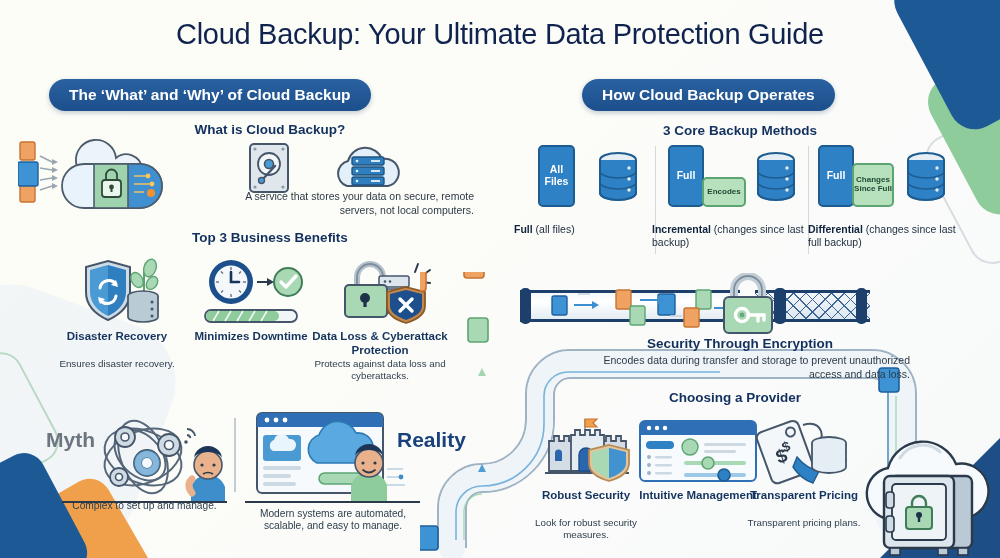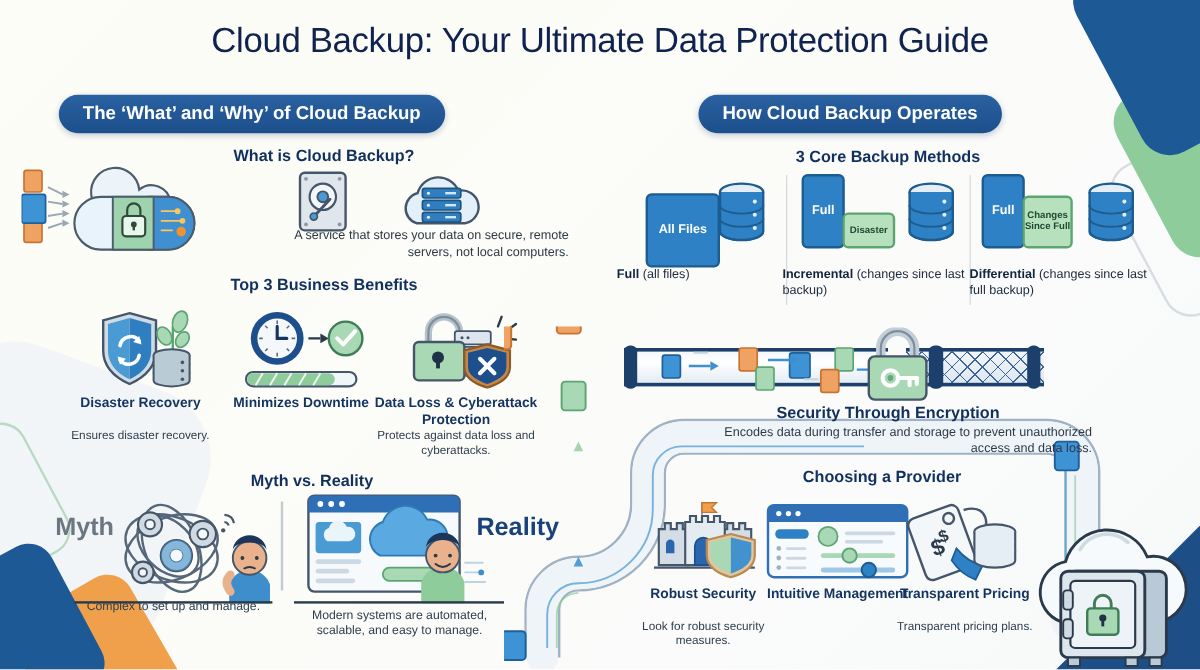--- a/index.html
+++ b/index.html
@@ -409,21 +409,20 @@
           <path d="M80 14 l3 -8"></path>
             <path d="M88 17 l7 -5"></path>
             <path d="M86 24 l9 1"></path>
         </g>
       </svg>
     </div>
     <div class="item-title" style="top:72px; left:0; width:150px;">Data Loss &amp; Cyberattack Protection</div>
     <div class="item-sub" style="top:100px; left:0; width:150px;">Protects against data loss and cyberattacks.</div>
   </div>
 
-  <div class="sec-title" style="top:393px; left:160px; width:200px;">Myth vs. Reality</div>
 
   <div class="myth-label">Myth</div>
   <div class="reality-label">Reality</div>
 
   <div class="icon-wrap" style="left:95px; top:415px;">
     <svg width="130" height="88" viewBox="0 0 130 88">
       <g fill="none" stroke="#56677a" stroke-width="2">
         <ellipse cx="48" cy="42" rx="40" ry="26" transform="rotate(22 48 42)"></ellipse>
         <ellipse cx="48" cy="42" rx="40" ry="26" transform="rotate(-22 48 42)"></ellipse>
         <ellipse cx="48" cy="42" rx="38" ry="22" transform="rotate(68 48 42)"></ellipse>
@@ -503,21 +502,21 @@
 
   <div class="item-sub" style="top:500px; left:62px; width:165px; font-size:10.2px;">Complex to set up and manage.</div>
   <div class="item-sub" style="top:508px; left:243px; width:180px; font-size:10.2px;">Modern systems are automated, scalable, and easy to manage.</div>
 
   <div class="sec-title" style="top:123px; left:595px; width:290px;">3 Core Backup Methods</div>
 
   <div class="vdiv" style="left:655px; top:146px; height:108px;"></div>
   <div class="vdiv" style="left:808px; top:146px; height:108px;"></div>
 
   <div class="method-col" style="left:538px; width:112px;">
-    <div class="bar-full" style="left:0; top:16px; width:62px; height:62px;">All Files</div>
+    <div class="bar-full" style="left:0; top:0; width:37px; height:62px;">All Files</div>
     <div class="icon-wrap" style="left:58px; top:6px;">
       <svg width="44" height="56" viewBox="0 0 44 56">
         <g stroke="#1d5c90" stroke-width="2" fill="#2e81c4">
           <ellipse cx="22" cy="9" rx="18" ry="7" fill="#e6eef5"></ellipse>
           <path d="M4 9 v11 a18 7 0 0 0 36 0 V9"></path>
           <path d="M4 20 v11 a18 7 0 0 0 36 0 V20"></path>
           <path d="M4 31 v11 a18 7 0 0 0 36 0 V31"></path>
         </g>
         <g fill="none" stroke="#1d5c90" stroke-width="1.6">
           <path d="M4 20 a18 7 0 0 0 36 0"></path>
@@ -531,21 +530,21 @@
           </g>
       </svg>
     </div>
     <div class="method-caption" style="top:78px; left:-24px;">
       <b>Full</b><span> (all files)</span>
     </div>
   </div>
 
   <div class="method-col" style="left:668px; width:130px;">
     <div class="bar-full" style="left:0; top:0; width:36px; height:62px;">Full</div>
-    <div class="bar-change" style="left:34px; top:32px; width:44px; height:30px;">Disaster</div>
+    <div class="bar-change" style="left:34px; top:32px; width:44px; height:30px;">Encodes</div>
     <div class="icon-wrap" style="left:86px; top:6px;">
       <svg width="44" height="56" viewBox="0 0 44 56">
         <g stroke="#1d5c90" stroke-width="2" fill="#2e81c4">
           <ellipse cx="22" cy="9" rx="18" ry="7" fill="#e6eef5"></ellipse>
           <path d="M4 9 v11 a18 7 0 0 0 36 0 V9"></path>
           <path d="M4 20 v11 a18 7 0 0 0 36 0 V20"></path>
           <path d="M4 31 v11 a18 7 0 0 0 36 0 V31"></path>
         </g>
         <g fill="none" stroke="#1d5c90" stroke-width="1.6">
           <path d="M4 20 a18 7 0 0 0 36 0"></path>

